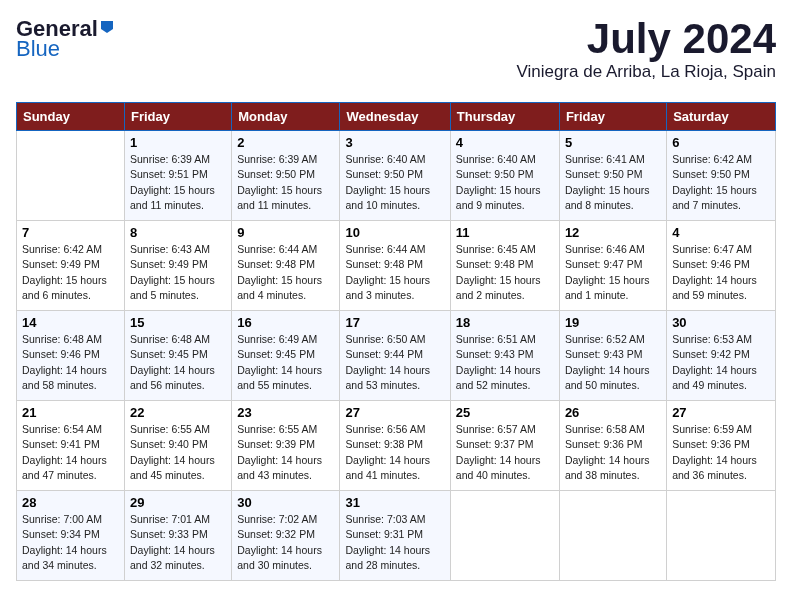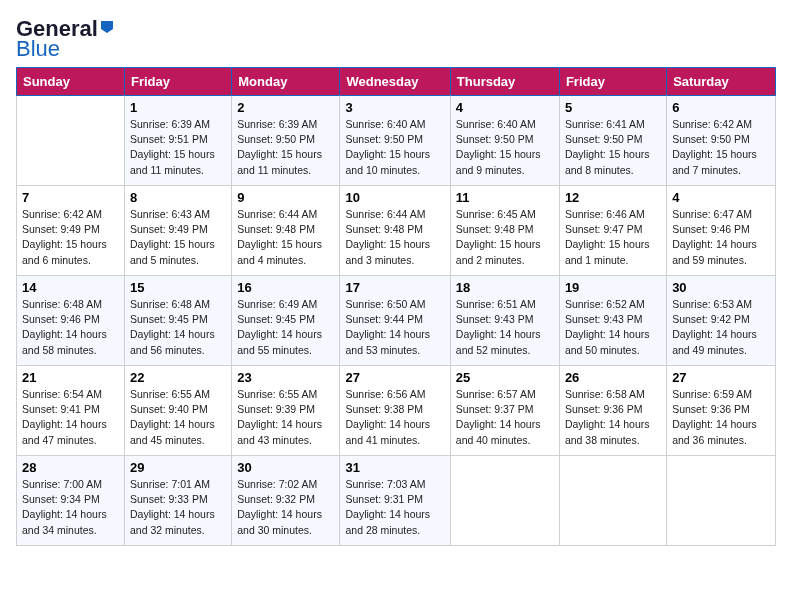--- a/index.html
+++ b/index.html
@@ -7,21 +7,21 @@
       font-family: Arial, sans-serif;
       background: #fff;
       width: 792px;
       min-height: 612px;
       padding: 16px;
     }
     .header {
       display: flex;
       justify-content: space-between;
       align-items: flex-start;
-      margin-bottom: 5px;
+      margin-bottom: 20px;
     }
     .logo {
       display: flex;
       flex-direction: column;
       align-items: flex-start;
     }
     .logo-row {
       display: flex;
       align-items: center;
     }
@@ -37,21 +37,21 @@
     .title-location {
       font-size: 17px;
       color: #1a1a2e;
     }
     table {
       width: 100%;
       border-collapse: collapse;
       font-size: 11px;
     }
     thead tr th {
-      background: #be185d;
+      background: #7f1d1d;
       color: #fff;
       text-align: left;
       padding: 6px 6px;
       font-size: 13px;
       font-weight: bold;
       border: 1px solid #1565c0;
     }
     tbody tr td {
       border: 1px solid #d0d0d0;
       vertical-align: top;
@@ -85,20 +85,22 @@
   <div class="logo">
     <div class="logo-row">
       <span style="font-size:22px;font-weight:bold;color:#1a1a2e;">General</span>
       <svg width="16" height="16" viewBox="0 0 16 16" style="margin-left:1px;margin-top:-4px;">
         <polygon points="2,2 14,2 14,10 8,14 2,10" fill="#1565c0"></polygon>
       </svg>
     </div>
     <span style="font-size:22px;font-weight:normal;color:#1565c0;margin-top:-6px;">Blue</span>
   </div>
   <div class="title-block">
+    <div class="title-month">July 2024</div>
+    <div class="title-location">Viniegra de Arriba, La Rioja, Spain</div>
   </div>
 </div>
 
 <table>
   <thead>
     <tr>
     <th>Sunday</th>
         <th>Friday</th>
         <th>Monday</th>
         <th>Wednesday</th>

